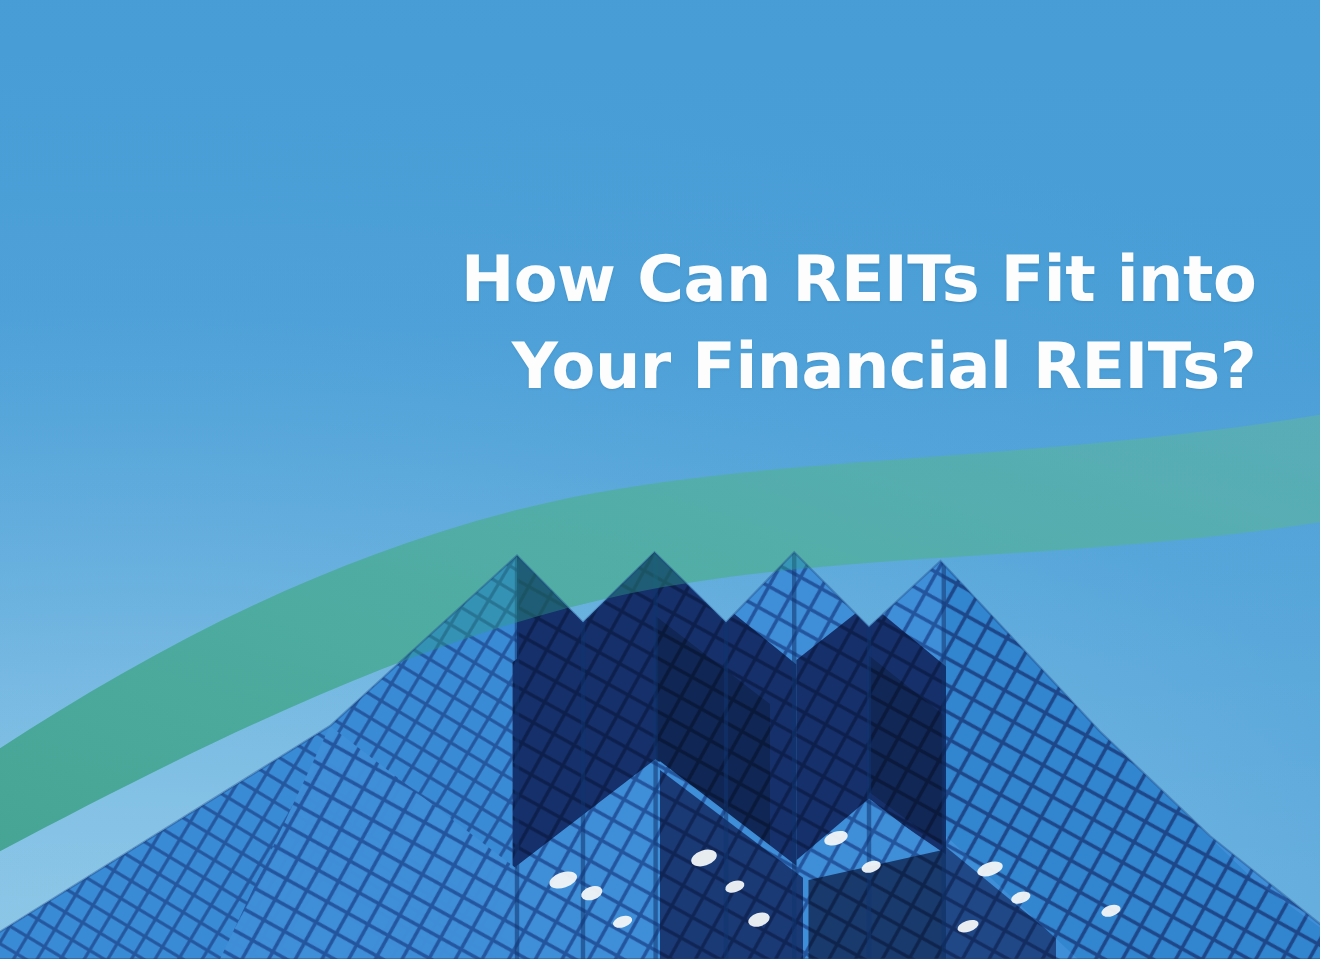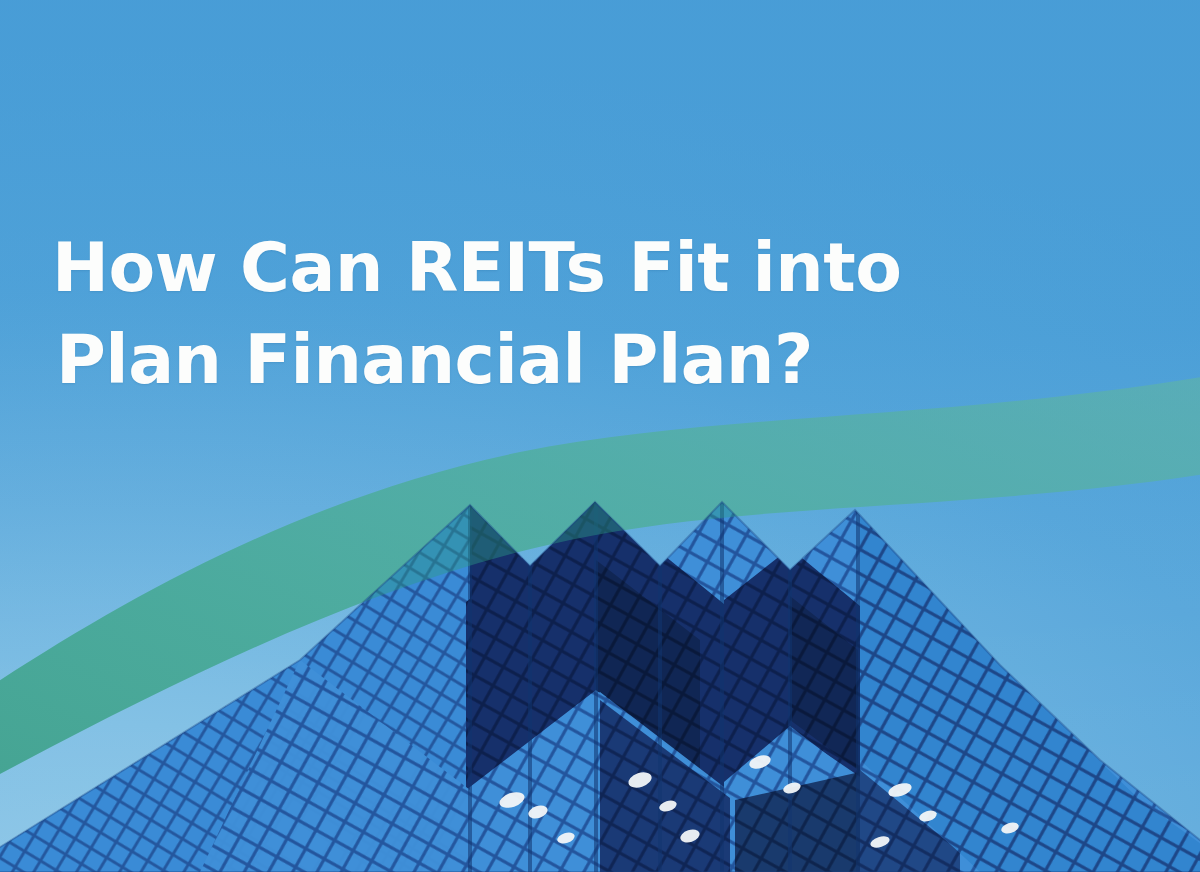--- a/index.html
+++ b/index.html
@@ -35,25 +35,26 @@
   .building svg{position:absolute; inset:0; width:1200px; height:872px; display:block;}
 
   
   .headline{
     position:absolute;
     left:52px;
     top:176px;
     width:1090px;
     z-index:40;
     color:#FCFDFC;
-    font-size:68px;
+    font-size:58px;
     font-weight:bold;
     line-height:1.36;
     letter-spacing:-0.5px;
     text-shadow:0 1px 2px rgba(30,90,140,.18);
+    text-align:right;
     -webkit-font-smoothing:antialiased;
   }
   .headline .ln{display:block; white-space:nowrap;}
   .headline .ln2{padding-left:4px;}
 </style>
 </head>
 <body>
 
 <div id="hero">
 
@@ -190,16 +191,16 @@
                L 790 570
                L 855 510
                L 1000 665
                L 1100 760
                L 1240 872 Z" fill="none" stroke="#1B3F7E" stroke-width="2" opacity="0.35"></path>
     </svg>
   </div>
 
   <h1 class="headline">
     <span class="ln ln1">How Can REITs Fit into</span>
-    <span class="ln ln2">Plan Financial Plan?</span>
+    <span class="ln ln2">Your Financial REITs?</span>
   </h1>
 
 </div>
 
 </body></html>

